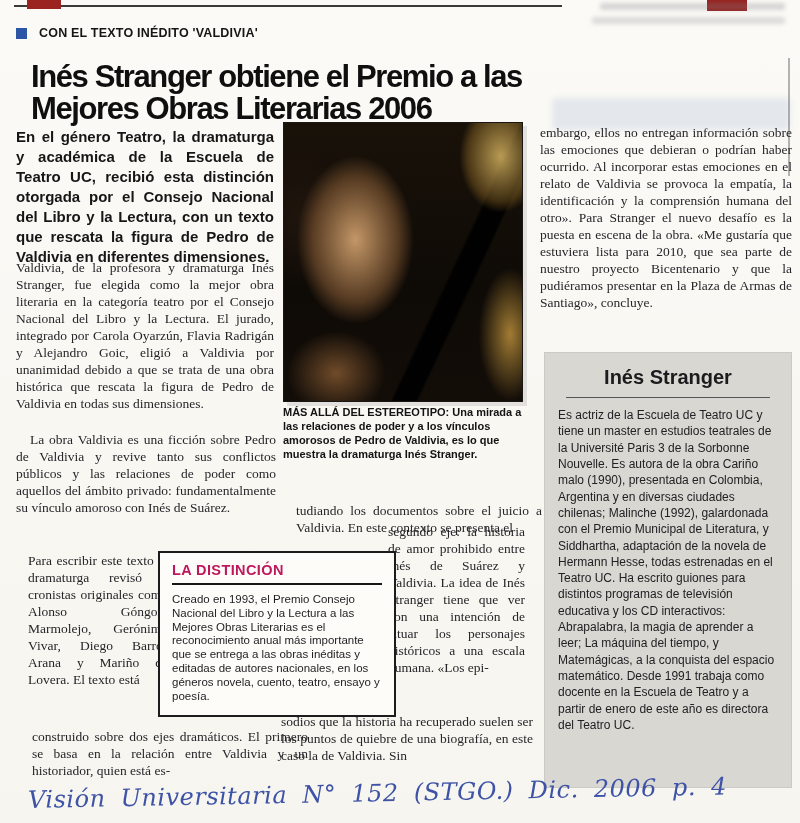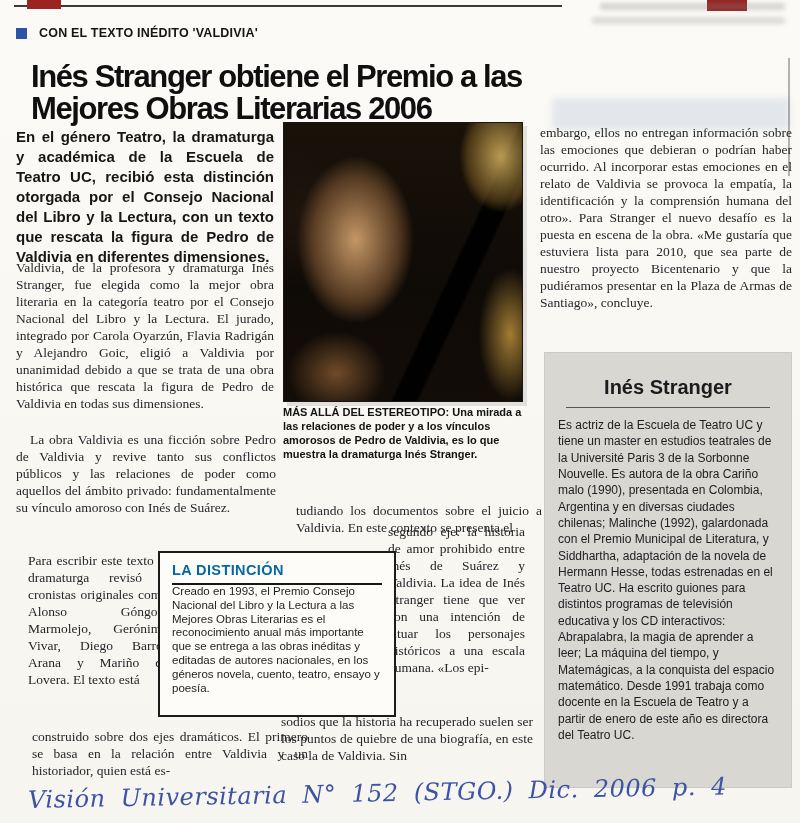--- a/index.html
+++ b/index.html
@@ -50,28 +50,28 @@
       radial-gradient(ellipse 78px 112px at 30% 42%, rgba(205,158,108,.95), rgba(140,95,55,.55) 55%, rgba(60,40,25,0) 75%),
       radial-gradient(ellipse 70px 60px at 22% 90%, rgba(152,102,56,.7), transparent 70%),
       radial-gradient(ellipse 60px 95px at 6% 33%, rgba(32,21,13,.95), transparent 75%),
       linear-gradient(180deg,#191209 0%,#0e0a06 60%,#130d08 100%);
   }
   .caption{left:283px;top:406px;width:240px;font-size:11px;line-height:1.27;
     color:#131313;font-weight:bold;text-align:left;}
   
   .dist-box{left:158px;top:551px;width:238px;height:166px;background:#fdfcf9;
     border:2px solid #1c1c1c;box-sizing:border-box;padding:9px 12px 8px 12px;overflow:hidden;}
-  .dist-title{font-size:14.5px;font-weight:bold;color:#0369a1;letter-spacing:.4px;
-    border-bottom:2.5px solid #161616;padding-bottom:5px;margin-bottom:0;}
+  .dist-title{font-size:14.5px;font-weight:bold;color:#be185d;letter-spacing:.4px;
+    border-bottom:2.5px solid #161616;padding-bottom:5px;margin-bottom:8px;}
   .dist-body{font-size:11.5px;line-height:1.2;color:#1e1e20;text-align:left;}
   
   .bio-box{left:544px;top:352px;width:248px;height:436px;background:#d8d7d2;
     box-sizing:border-box;padding:12px 14px;overflow:hidden;box-shadow:inset 0 0 0 1px rgba(0,0,0,.06);}
   .bio-title{font-size:20px;font-weight:bold;color:#1b1b1d;text-align:center;
-    padding-bottom:8px;margin:12px 8px 9px 8px;border-bottom:1.5px solid #56555a;}
+    padding-bottom:8px;margin:2px 8px 9px 8px;border-bottom:1.5px solid #56555a;}
   .bio-body{font-size:12px;line-height:1.36;color:#212124;text-align:left;}
   
   .note{left:28px;top:780px;width:620px;font-family:"DejaVu Serif",serif;
     font-style:italic;font-size:24px;color:#3e52a6;transform:rotate(-1.1deg);
     letter-spacing:.5px;word-spacing:7px;white-space:nowrap;}
 </style>
 </head>
 <body>
 
 <div id="paper">

